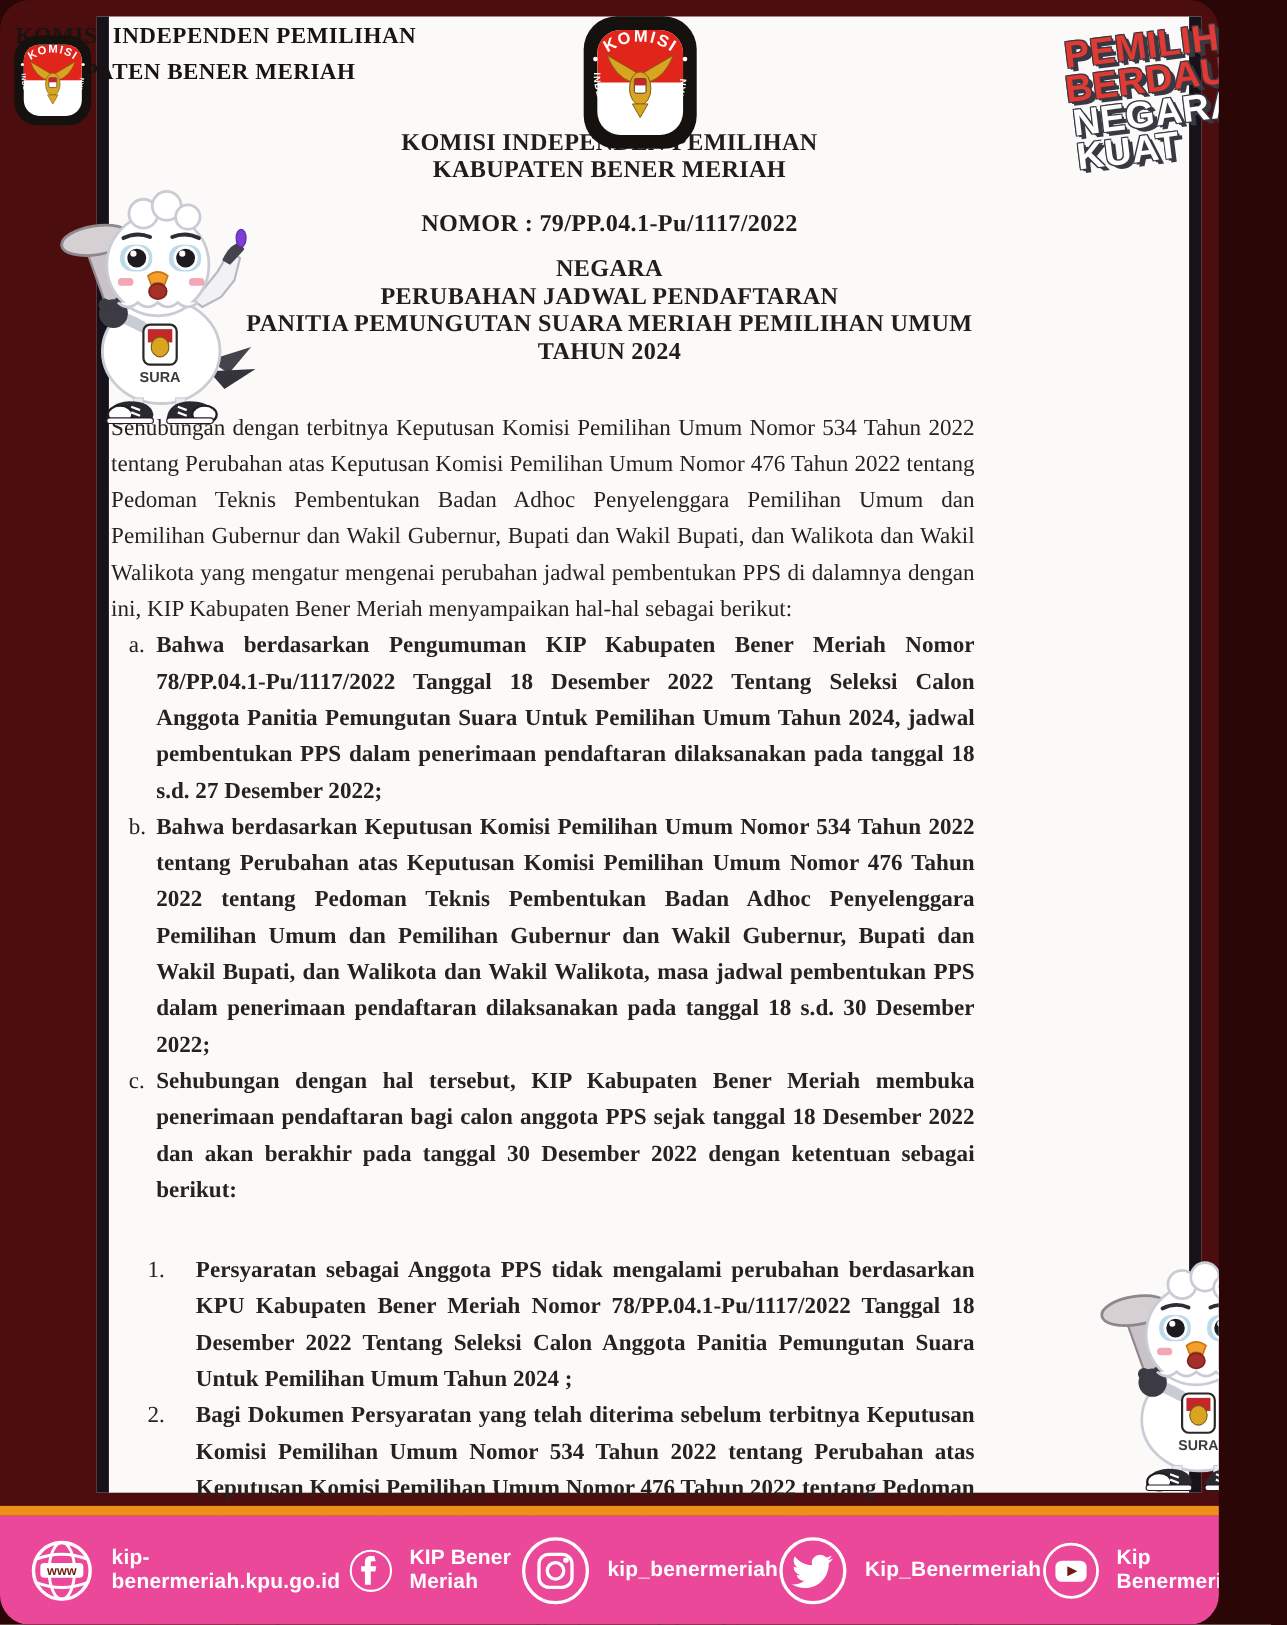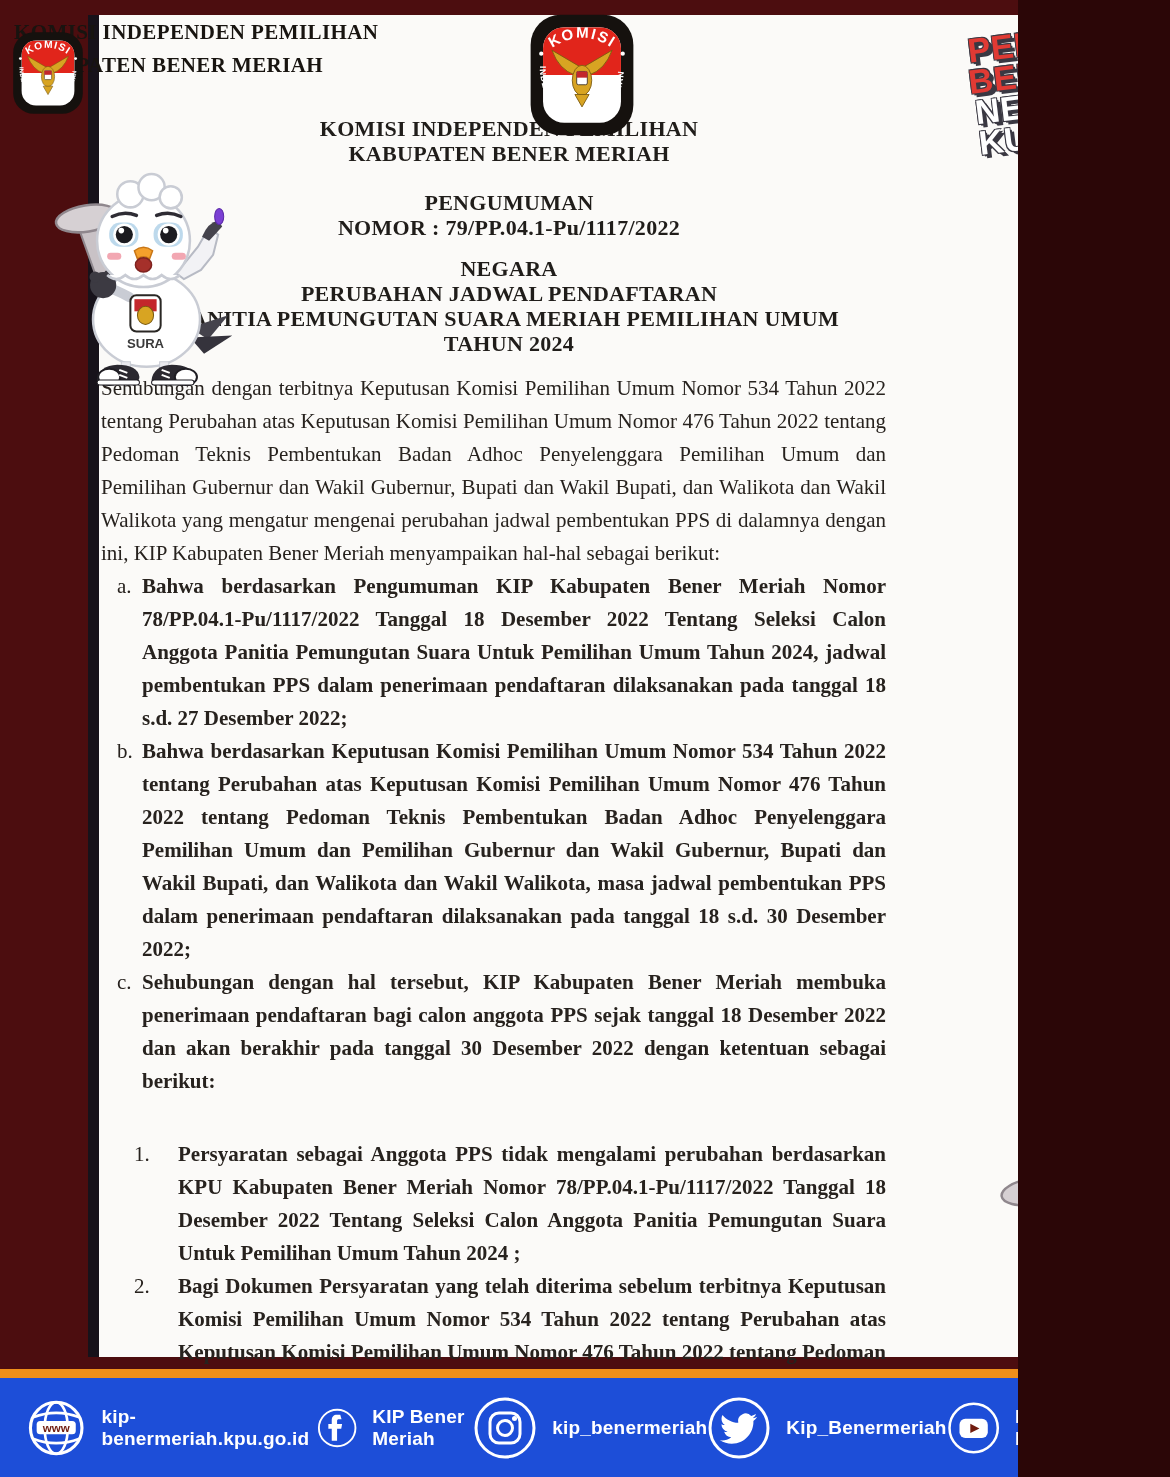--- a/index.html
+++ b/index.html
@@ -1,19 +1,20 @@
 <!DOCTYPE html>
 <html><head>
 <meta charset="utf-8">
 <style>
   * { margin:0; padding:0; box-sizing:border-box; }
   body { background:#2b0607; font-family:"Liberation Sans", sans-serif; }
   .canvas{
-    position:relative; width:1018px; height:1477px; overflow:hidden;
+    position:relative; width:1108px; height:1477px; overflow:hidden;
     background:#4c0d0f;
+    border-radius:27px;
   }
   
   .page{
     position:absolute; left:88px; top:15px; width:1004px; height:1342px;
     background:#fbfaf8;
     border-left:11px solid #17121a; border-right:11px solid #17121a;
   }
   
   .letterhead{
     position:absolute; left:14px; top:16px;
@@ -57,21 +58,21 @@
   .numbered .li-label{ width:44px; flex:none; }
   
   .mascot{ position:absolute; z-index:7;text-align:center; }
   .mascot svg{ width:100%; height:100%; display:block; }
   .mascot-left{ left:48px; top:166px; width:192px; height:222px; }
   .mascot-right{ left:995px; top:1140px; width:186px; height:218px; }
   
   .orange-stripe{ position:absolute; left:0; top:1369px; width:1170px; height:9px; background:#ee8f1a; }
   .footer{
     position:absolute; left:0; top:1378px; width:1170px; height:99px;
-    background:#1d4ed8; display:flex; align-items:center;
+    background:#ec4899; display:flex; align-items:center;
     justify-content:flex-start; padding:0 26px;
   }
   .f-item{ display:flex; align-items:center; gap:15px; cursor:pointer; }
   .f-item svg{ display:block; }
   .f-label{ font:700 19px "Liberation Sans", sans-serif; color:#fff; letter-spacing:.2px; }
   .hidden-defs{ position:absolute; width:0; height:0; overflow:hidden; }
 </style>
 </head>
 <body>
 
@@ -284,21 +285,20 @@
         <rect x="100" y="212" width="42" height="5" rx="2.5" fill="#ffffff" stroke="#1f1d23"></rect>
         <path d="M110,202 l8,3 M110,207 l8,3" stroke="#ffffff" stroke-width="2"></path>
       </g>
     </svg>
   </div>
 
   <div class="doc-title">
     <div class="t-line">KOMISI INDEPENDEN PEMILIHAN</div>
     <div class="t-line">KABUPATEN BENER MERIAH</div>
     <div class="gap-lg"></div>
-    <div class="t-line">PENGUMUMAN</div>
     <div class="t-line">NOMOR : 79/PP.04.1-Pu/1117/2022</div>
     <div class="gap-md"></div>
     <div class="t-line">NEGARA</div>
     <div class="t-line">PERUBAHAN JADWAL PENDAFTARAN</div>
     <div class="t-line">PANITIA PEMUNGUTAN SUARA MERIAH PEMILIHAN UMUM</div>
     <div class="t-line">TAHUN 2024</div>
   </div>
 
   <div class="doc-body">
     <p class="doc-intro">Sehubungan dengan terbitnya Keputusan Komisi Pemilihan Umum Nomor 534 Tahun 2022 tentang Perubahan atas Keputusan Komisi Pemilihan Umum Nomor 476 Tahun 2022 tentang Pedoman Teknis Pembentukan Badan Adhoc Penyelenggara Pemilihan Umum dan Pemilihan Gubernur dan Wakil Gubernur, Bupati dan Wakil Bupati, dan Walikota dan Wakil Walikota yang mengatur mengenai perubahan jadwal pembentukan PPS di dalamnya dengan ini, KIP Kabupaten Bener Meriah menyampaikan hal-hal sebagai berikut:</p>

